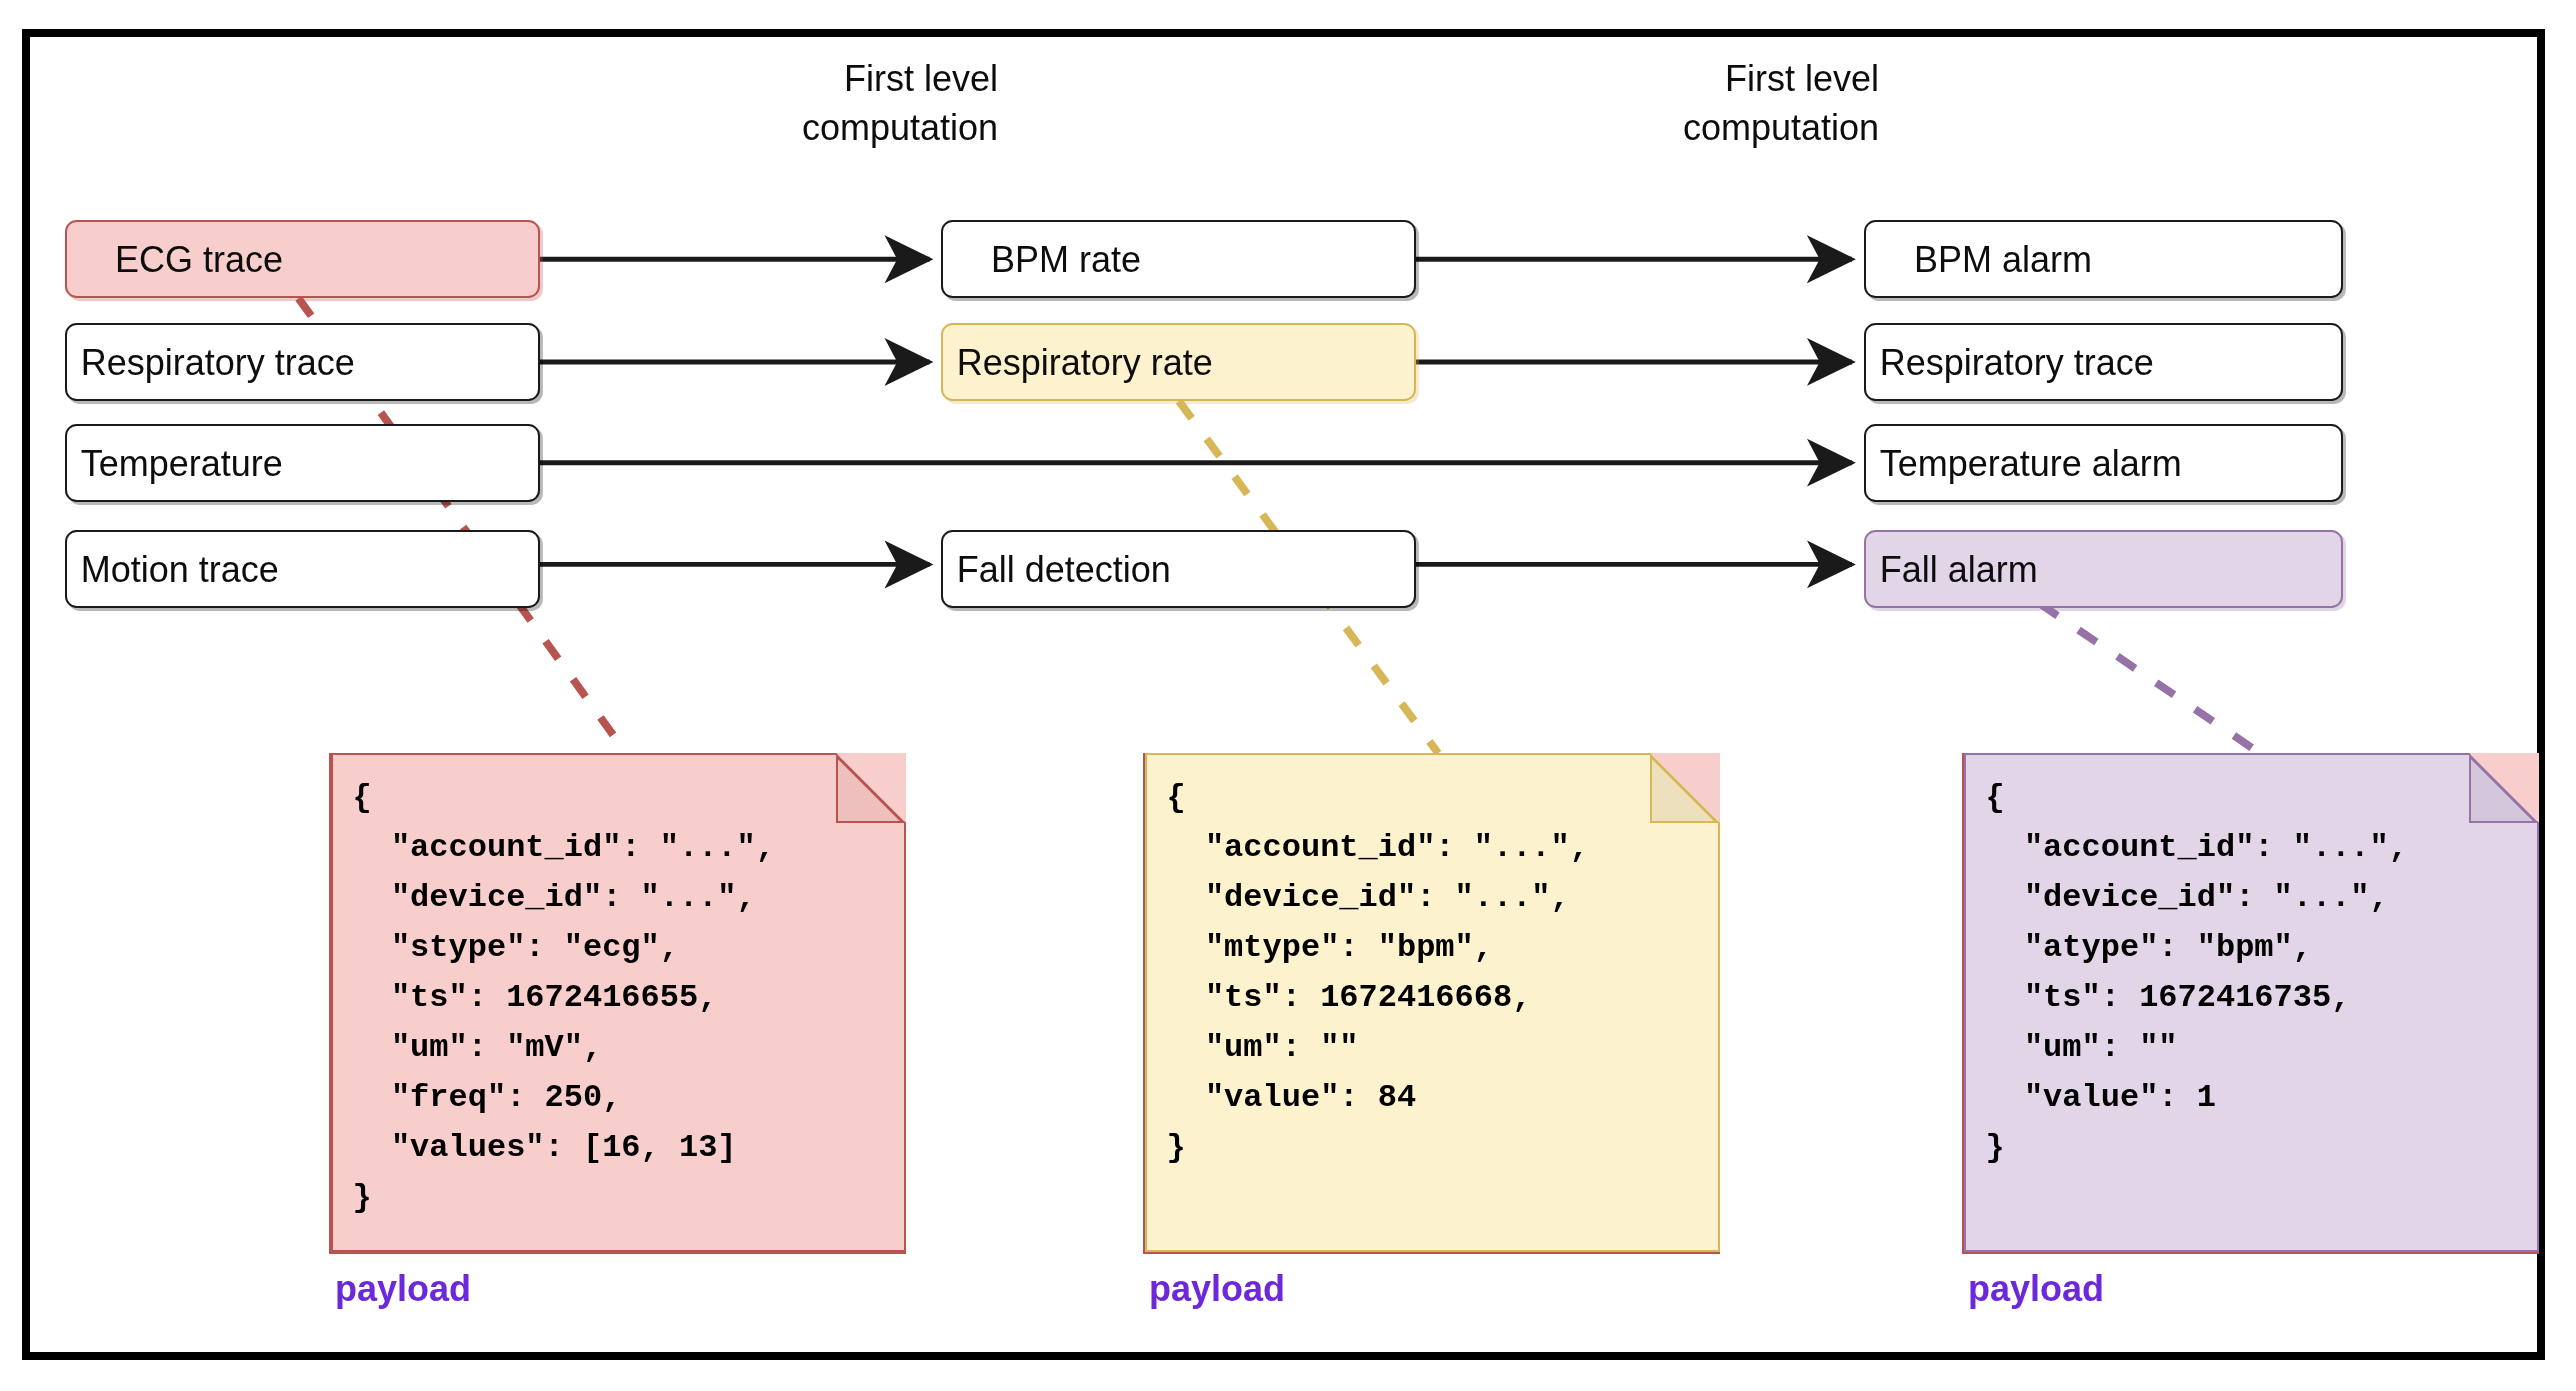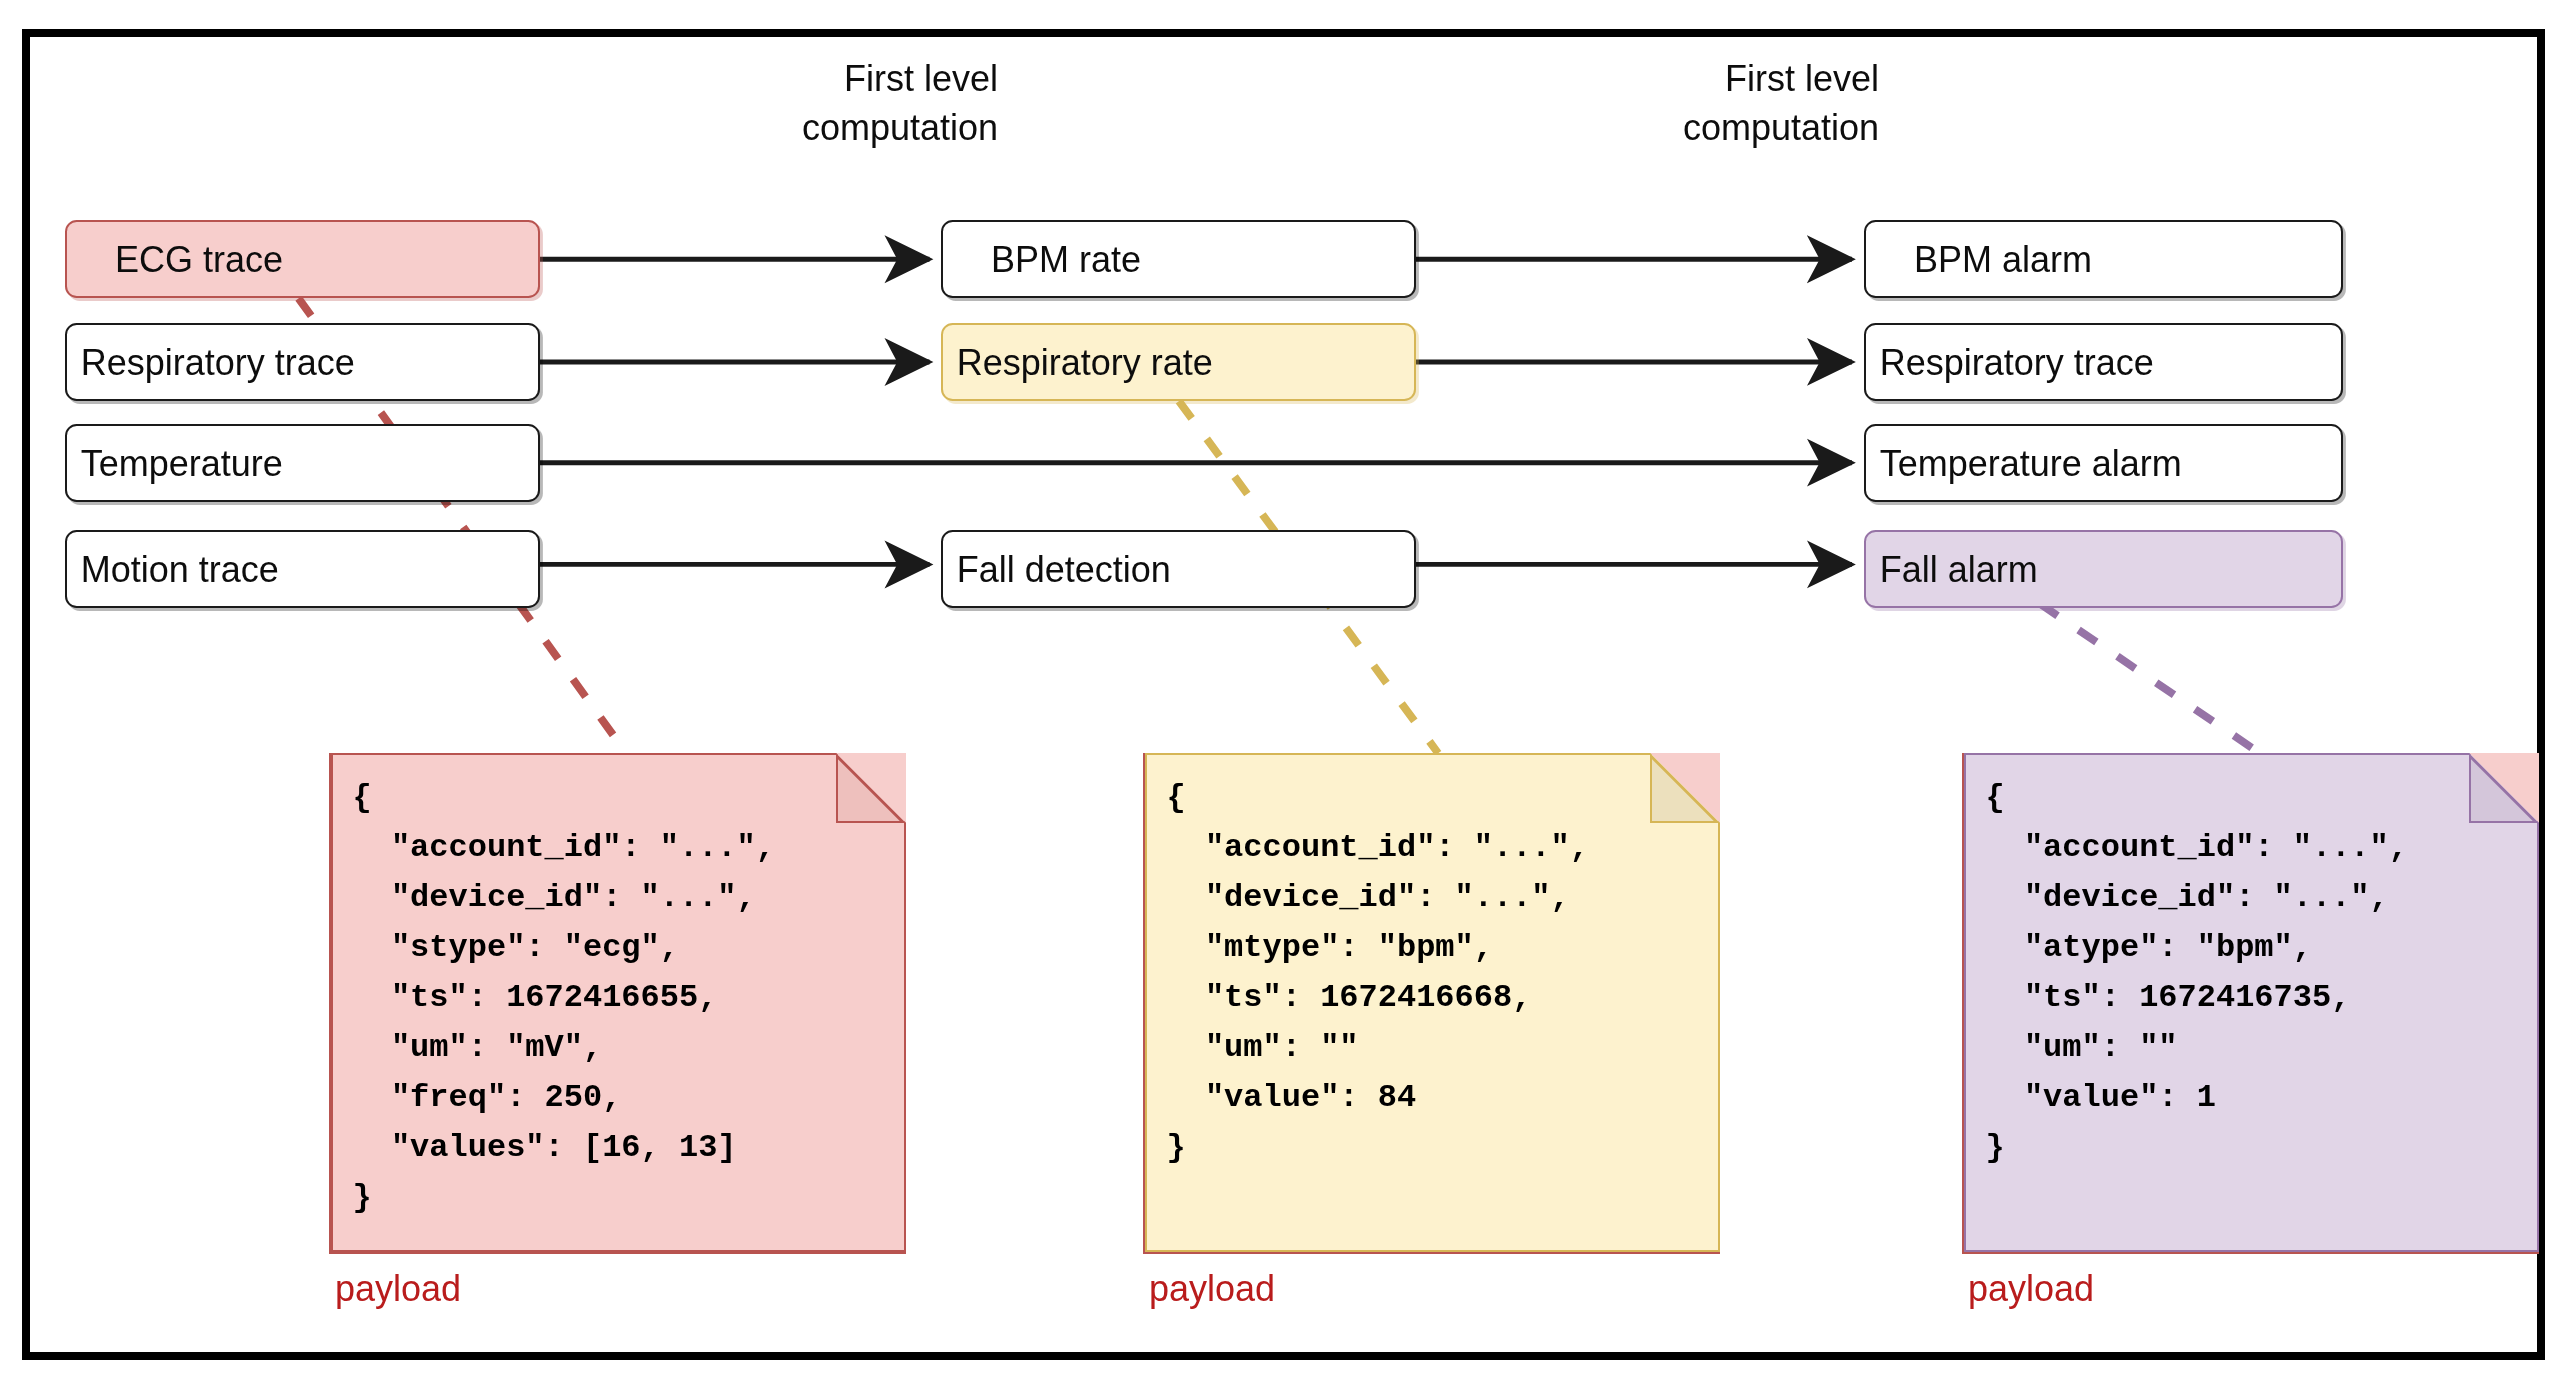--- a/index.html
+++ b/index.html
@@ -157,22 +157,22 @@
     font-size: 32px;
     line-height: 50px;
     color: #000000;
     white-space: pre;
   }
   .note-caption {
     position: absolute;
     left: 5.9px;
     top: 515px;
     font-size: 36px;
-    font-weight: normal;
-    color: #b91c1c;
+    font-weight: bold;
+    color: #6d28d9;
   }
 
   
   .note-wrap.v-yellow .note-body { background: #fdf2ce; border-color: #d6b656; }
   .note-wrap.v-yellow .note-fold { background: #ece0bd; border-left-color: #d6b656; border-bottom-color: #d6b656; }
   .note-wrap.v-yellow .note-fold::after { background: #d6b656; }
 
   
   .note-wrap.v-purple .note-body { background: #e1d5e7; border-color: #9673a6; }
   .note-wrap.v-purple .note-fold { background: #d4c6da; border-left-color: #9673a6; border-bottom-color: #9673a6; }

